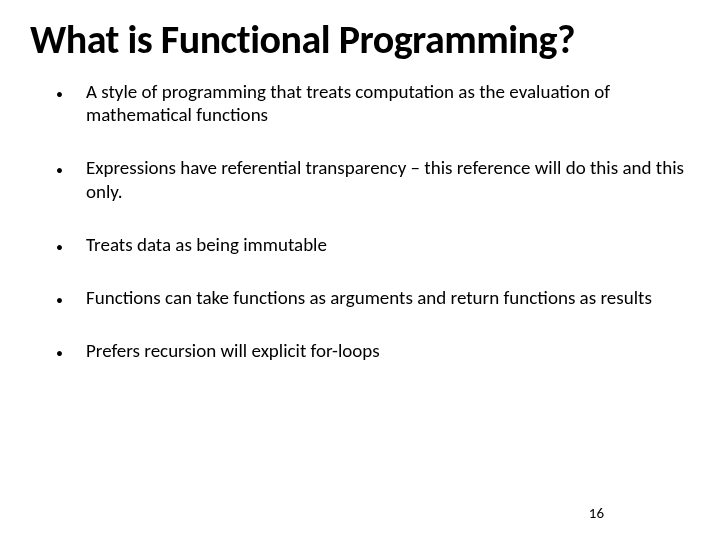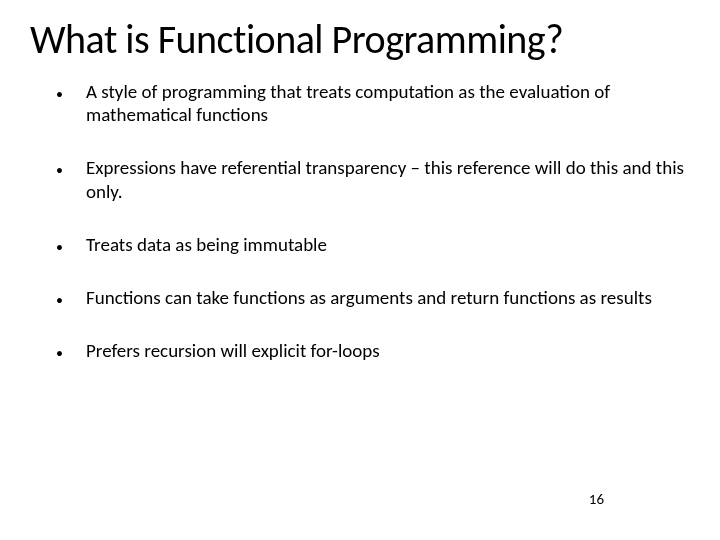--- a/index.html
+++ b/index.html
@@ -14,21 +14,21 @@
   }
   .slide {
     box-sizing: border-box;
     width: 720px;
     height: 540px;
     padding: 18px 30px 20px 30px;
     position: relative;
   }
   .title {
     font-size: 40px;
-    font-weight: 400;
+    font-weight: 700;
     margin: 0 0 18px 0;
     line-height: 1.1;
     letter-spacing: -0.5px;
   }
   ul.bullets {
     list-style: none;
     padding: 0 0 0 26px;
     margin: 0;
   }
   ul.bullets li {
@@ -42,21 +42,21 @@
     content: "•";
     position: absolute;
     left: 0;
     top: 6px;
     font-size: 14px;
     color: #000;
   }
   .page-number {
     position: absolute;
     right: 116px;
-    bottom: 32px;
+    bottom: 18px;
     font-size: 15px;
   }
 </style>
 </head>
 <body>
 
 <div class="slide">
   <h1 class="title">What is Functional Programming?</h1>
   <ul class="bullets">
     <li>A style of programming that treats computation as the evaluation of mathematical functions</li>

